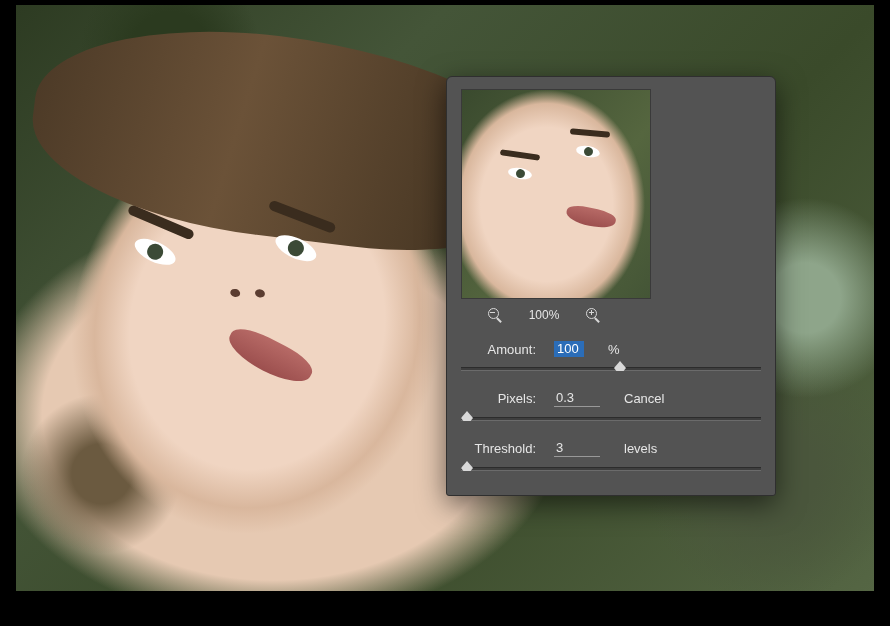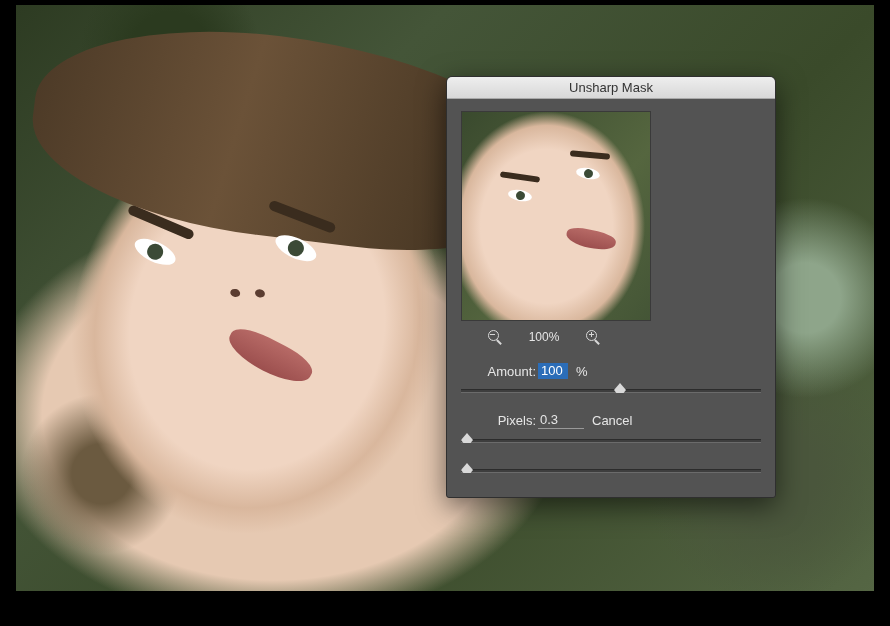--- a/index.html
+++ b/index.html
@@ -131,21 +131,21 @@
     background:#6a6a6a; position:relative;
   }
   .checkbox.checked::after{
     content:""; position:absolute; left:3px; top:0px;
     width:5px; height:9px; border:solid #fff; border-width:0 2px 2px 0;
     transform: rotate(40deg);
   }
 
   .sliders { margin-top: 18px; }
   .field-row{
-    display:flex; align-items:center; gap:2px;
+    display:flex; align-items:center; gap:18px;
     margin-bottom: 2px;
   }
   .field-row .lbl{ width:75px; text-align:right; color:#e6e6e6; font-size:13px;}
   .field-row .val{
     width:46px;
     border:none; border-bottom:1px solid #999;
     background:transparent; color:#e6e6e6;
     font-size:13px; padding:1px 2px;
     text-align:left;
   }
@@ -179,21 +179,20 @@
     <div class="brow l"></div>
       <div class="brow r"></div>
     <div class="eye l"></div>
       <div class="eye r"></div>
     <div class="nostril"></div>
     <div class="lips"></div>
   </div>
 </div>
 
 <div class="dialog">
-  <div class="titlebar">Unsharp Mask</div>
   <div class="dialog-body">
     <div class="top-row">
       <div class="preview-col">
         <div class="preview-box">
           <div class="mini-brow mb1"></div>
             <div class="mini-brow mb2"></div>
           <div class="mini-eye me1"></div>
             <div class="mini-eye me2"></div>
           <div class="mini-lips"></div>
         </div>
@@ -222,18 +221,23 @@
 
       <div class="field-row">
         <span class="lbl">Pixels:</span>
         <span class="val">0.3</span>
         <span class="unit">Cancel</span>
       </div>
       <div class="slider-track">
         <div class="thumb" style="left:2%"></div>
       </div>
 
+      <div class="field-row">
+        <span class="lbl">Threshold:</span>
+        <span class="val">3</span>
+        <span class="unit">levels</span>
+      </div>
       <div class="slider-track" style="margin-bottom:2px;">
         <div class="thumb" style="left:2%"></div>
       </div>
     </div>
   </div>
 </div>
 
 </body></html>

